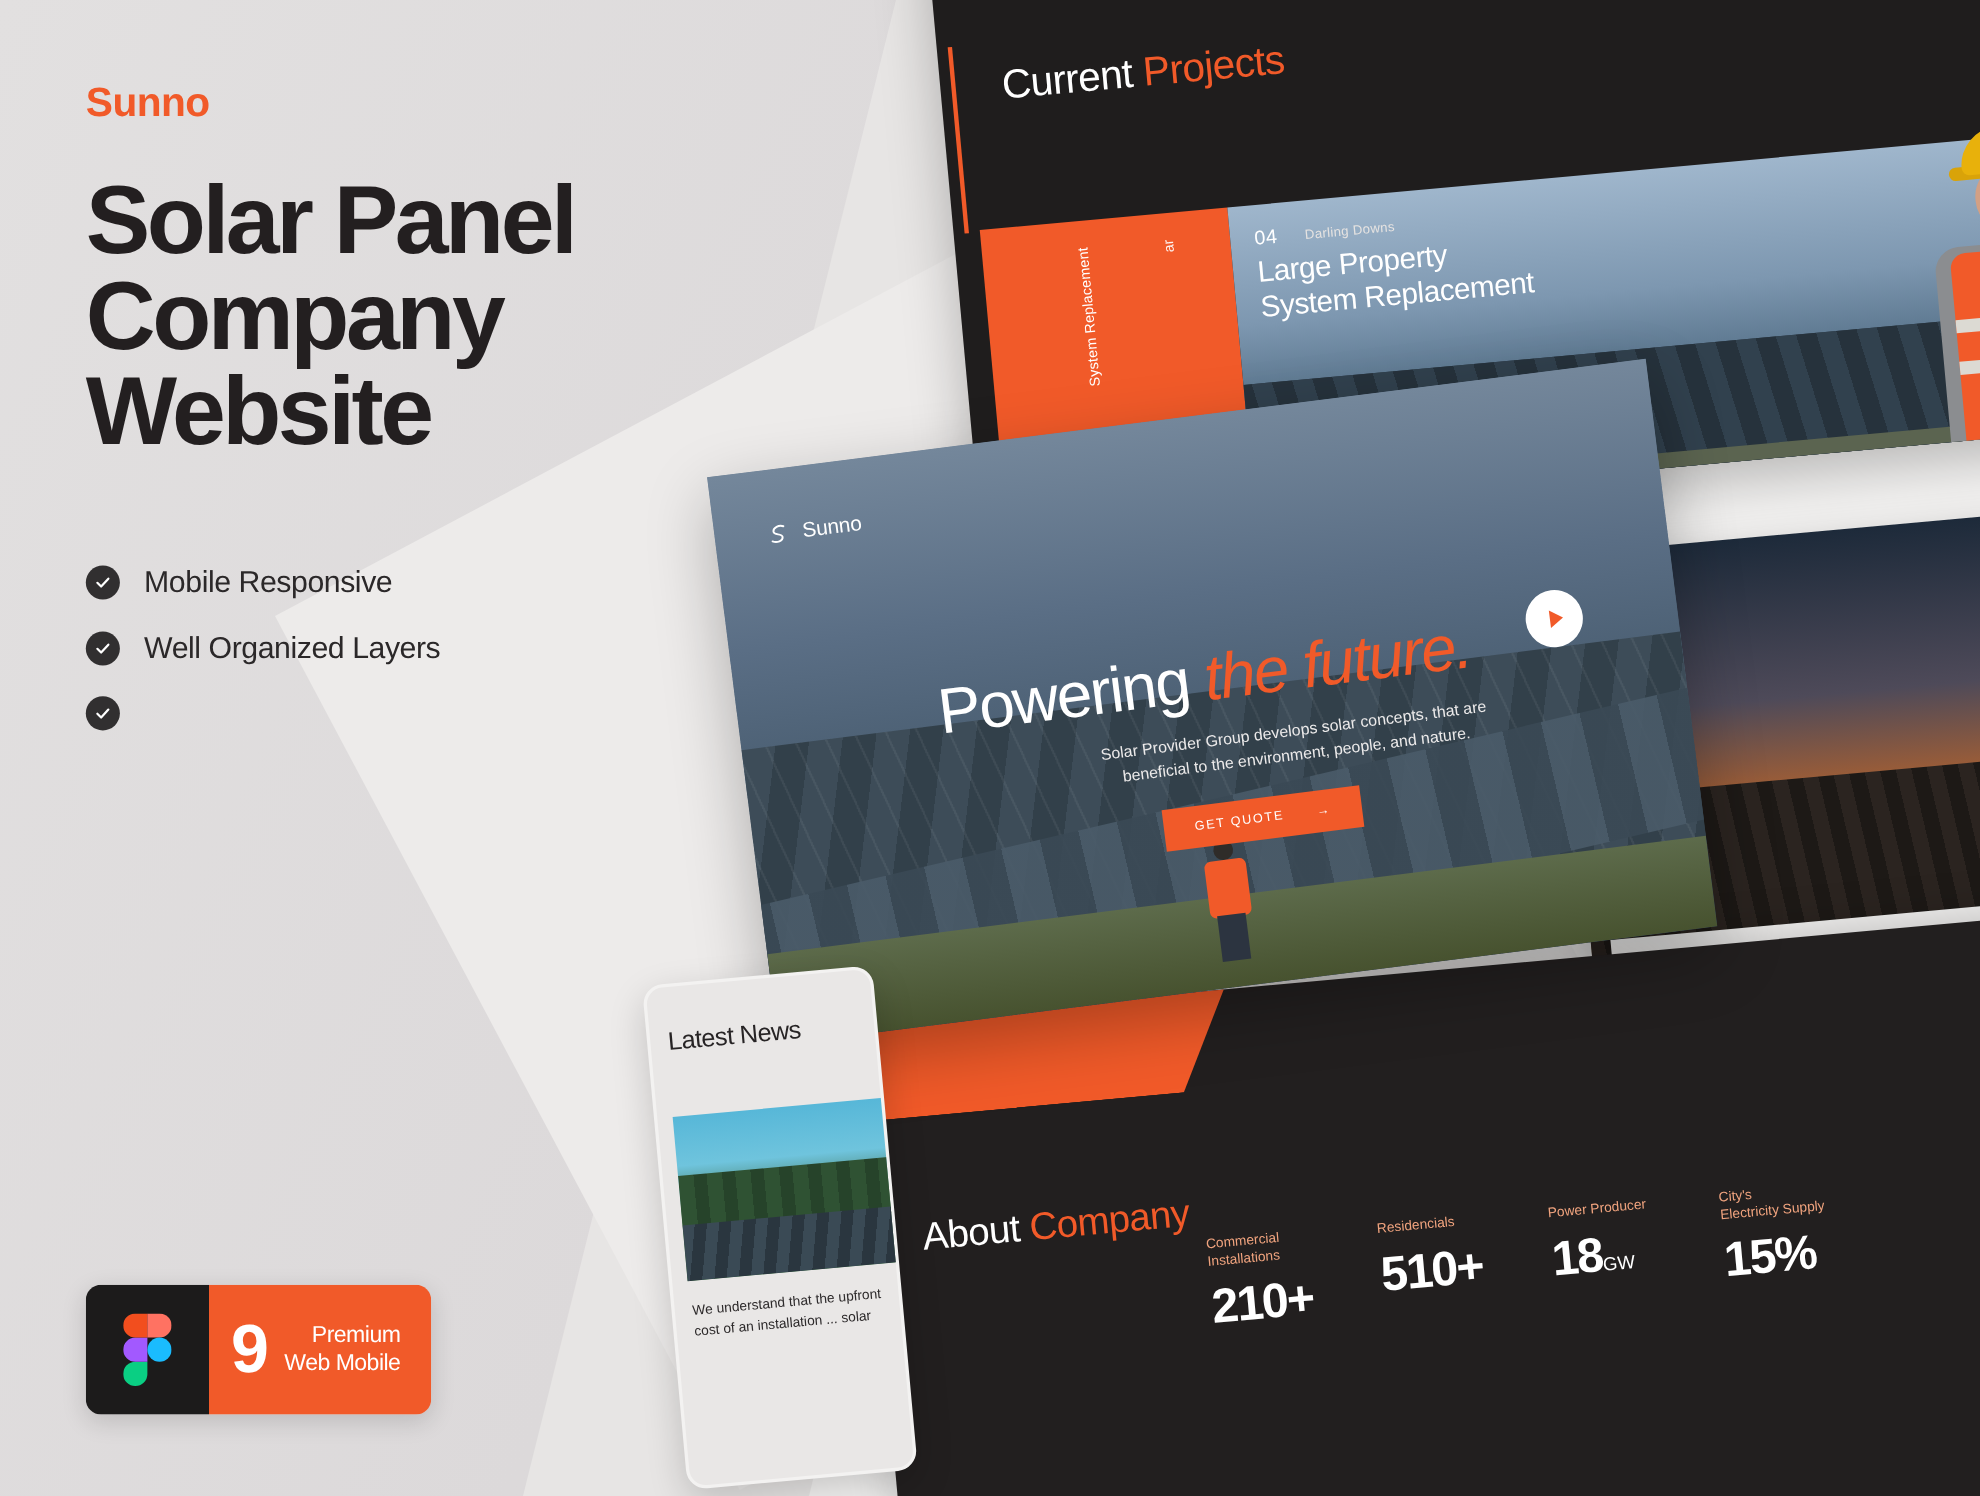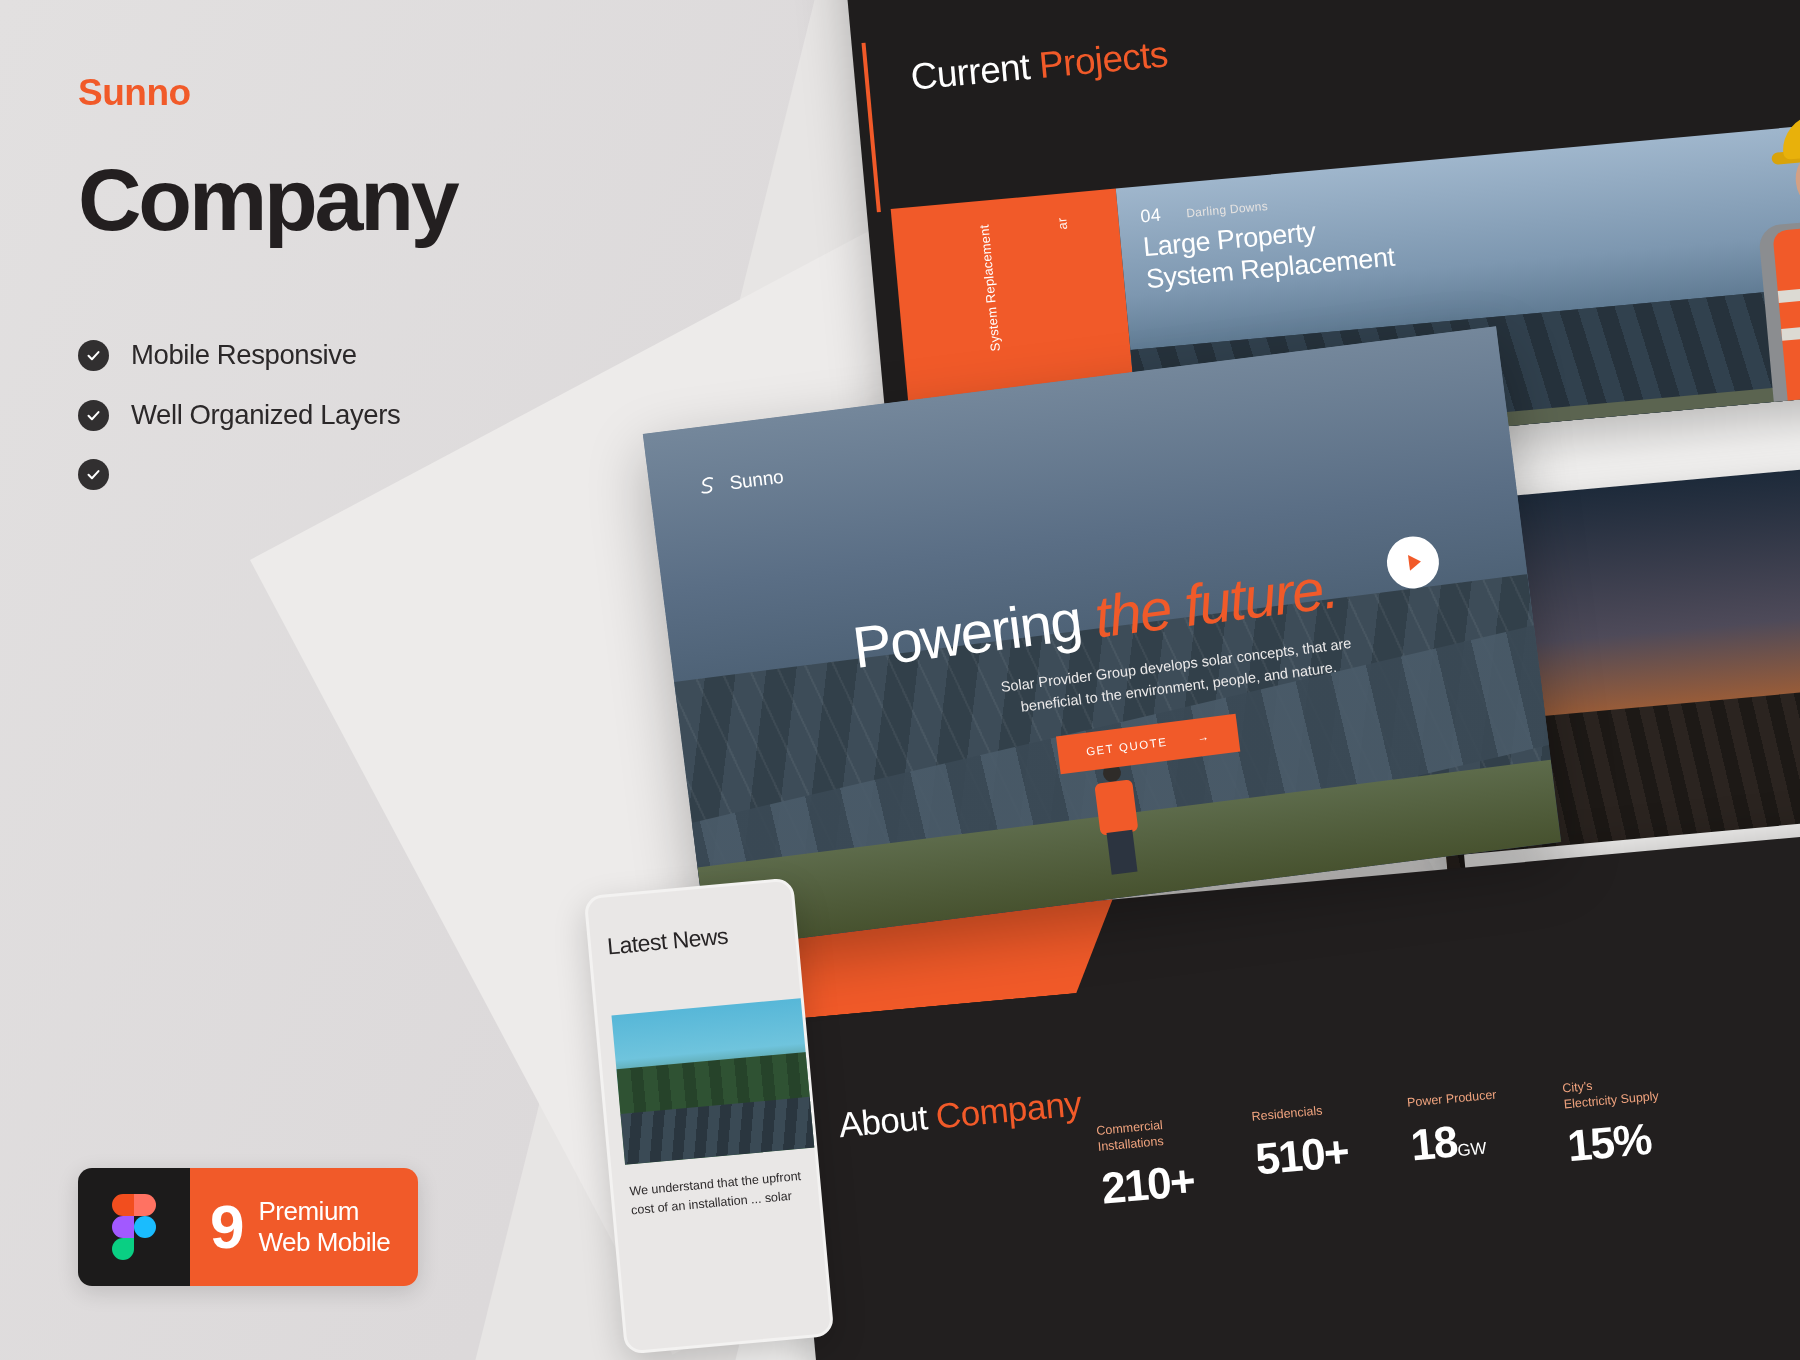--- a/index.html
+++ b/index.html
@@ -114,23 +114,24 @@
   #pages-count {
     font-size: 62px;
     font-weight: bold;
     color: #fff;
     letter-spacing: -2px;
     margin-right: 16px;
     line-height: 1;
   }
   #pages-text {
     color: #fff;
-    font-size: 26px;
+    font-size: 21px;
     line-height: 1.18;
     letter-spacing: -0.5px;
+    text-align: right;
   }
 
   
   #mock-projects {
     position: absolute;
     left: 860px; top: -210px;
     width: 1180px; height: 640px;
     background: #1f1d1d;
     transform: rotate(-5.2deg);
     box-shadow: 0 16px 50px rgba(0,0,0,.25);
@@ -639,21 +640,23 @@
     <div id="mobile-photo">
       <div class="mp-trees"></div>
       <div class="mp-panels"></div>
     </div>
     <div id="mobile-body">We understand that the upfront cost of an installation ... solar</div>
   </div>
 
   <div id="left-panel">
     <div id="brand">Sunno</div>
     <h1 id="headline">
+      <span class="hl-line">Solar Panel</span>
       <span class="hl-line">Company</span>
+      <span class="hl-line">Website</span>
     </h1>
     <ul id="features">
       <li class="feature-row">
         <span class="check-badge">
           <svg width="15" height="15" viewBox="0 0 24 24" fill="none" stroke="#ffffff" stroke-width="3.2" stroke-linecap="round" stroke-linejoin="round">
               <polyline points="4,12.5 9.5,18 20,6.5"></polyline>
             </svg>
         </span>
         <span class="feature-label">Mobile Responsive</span>
       </li>

